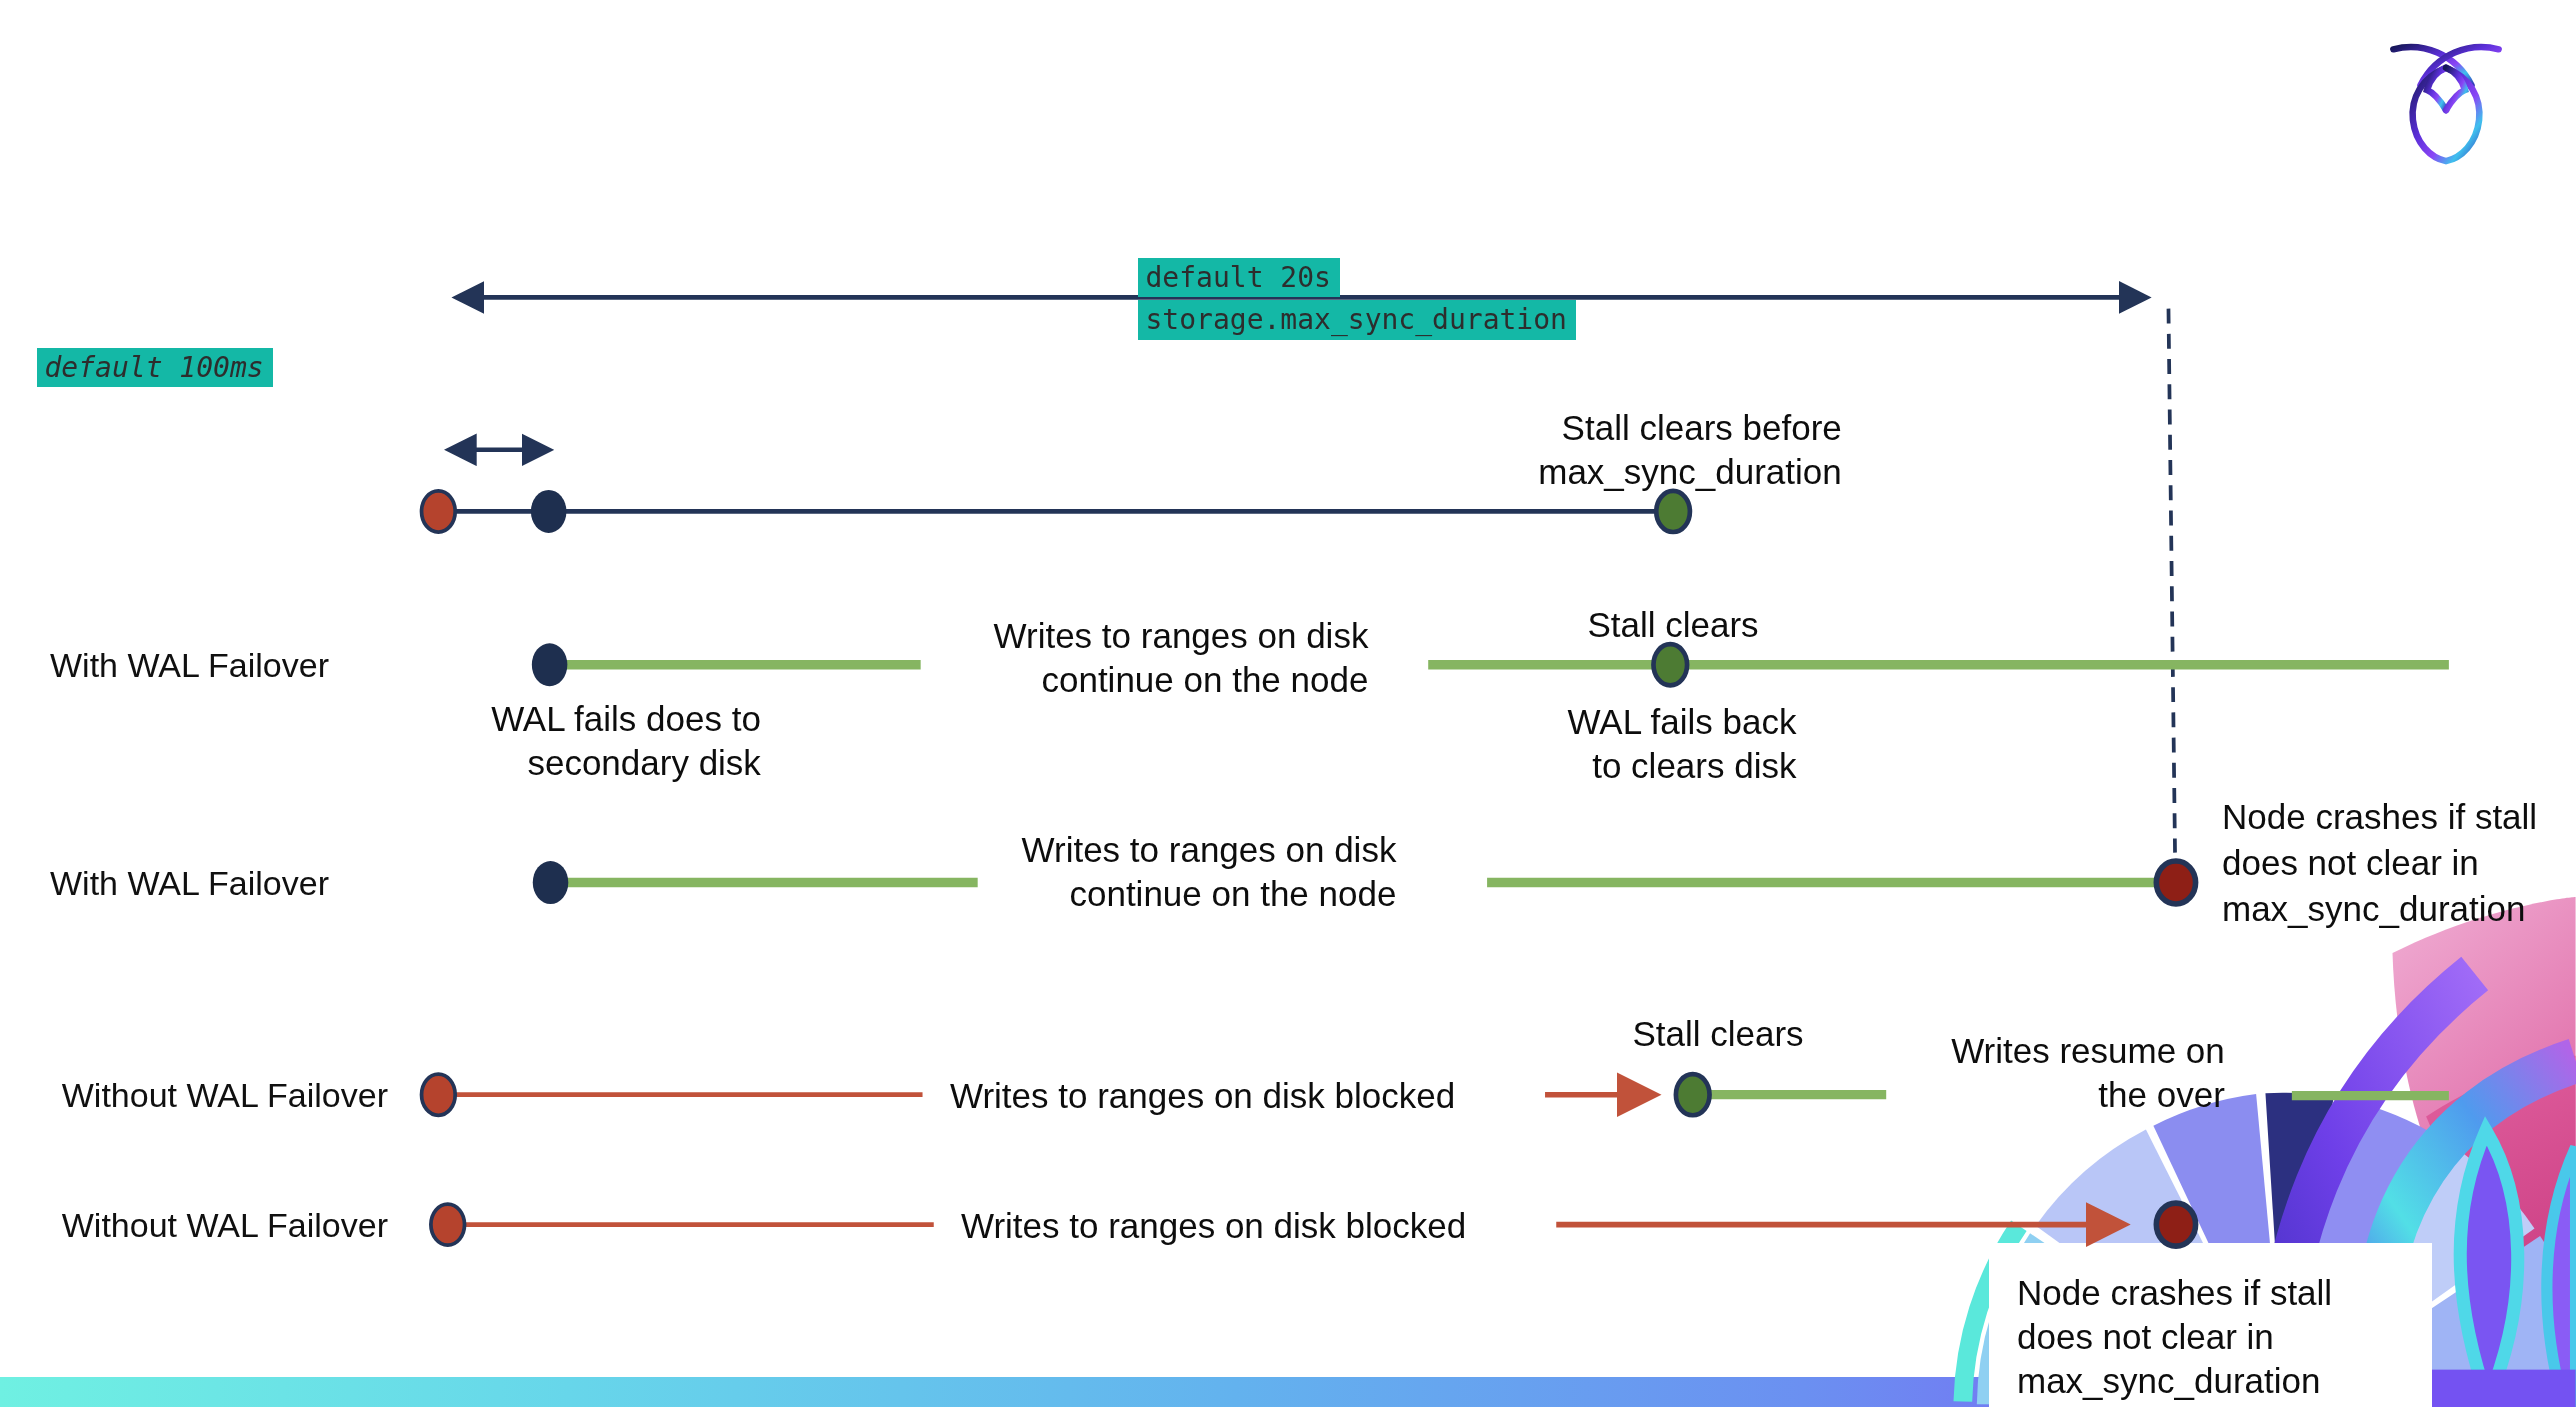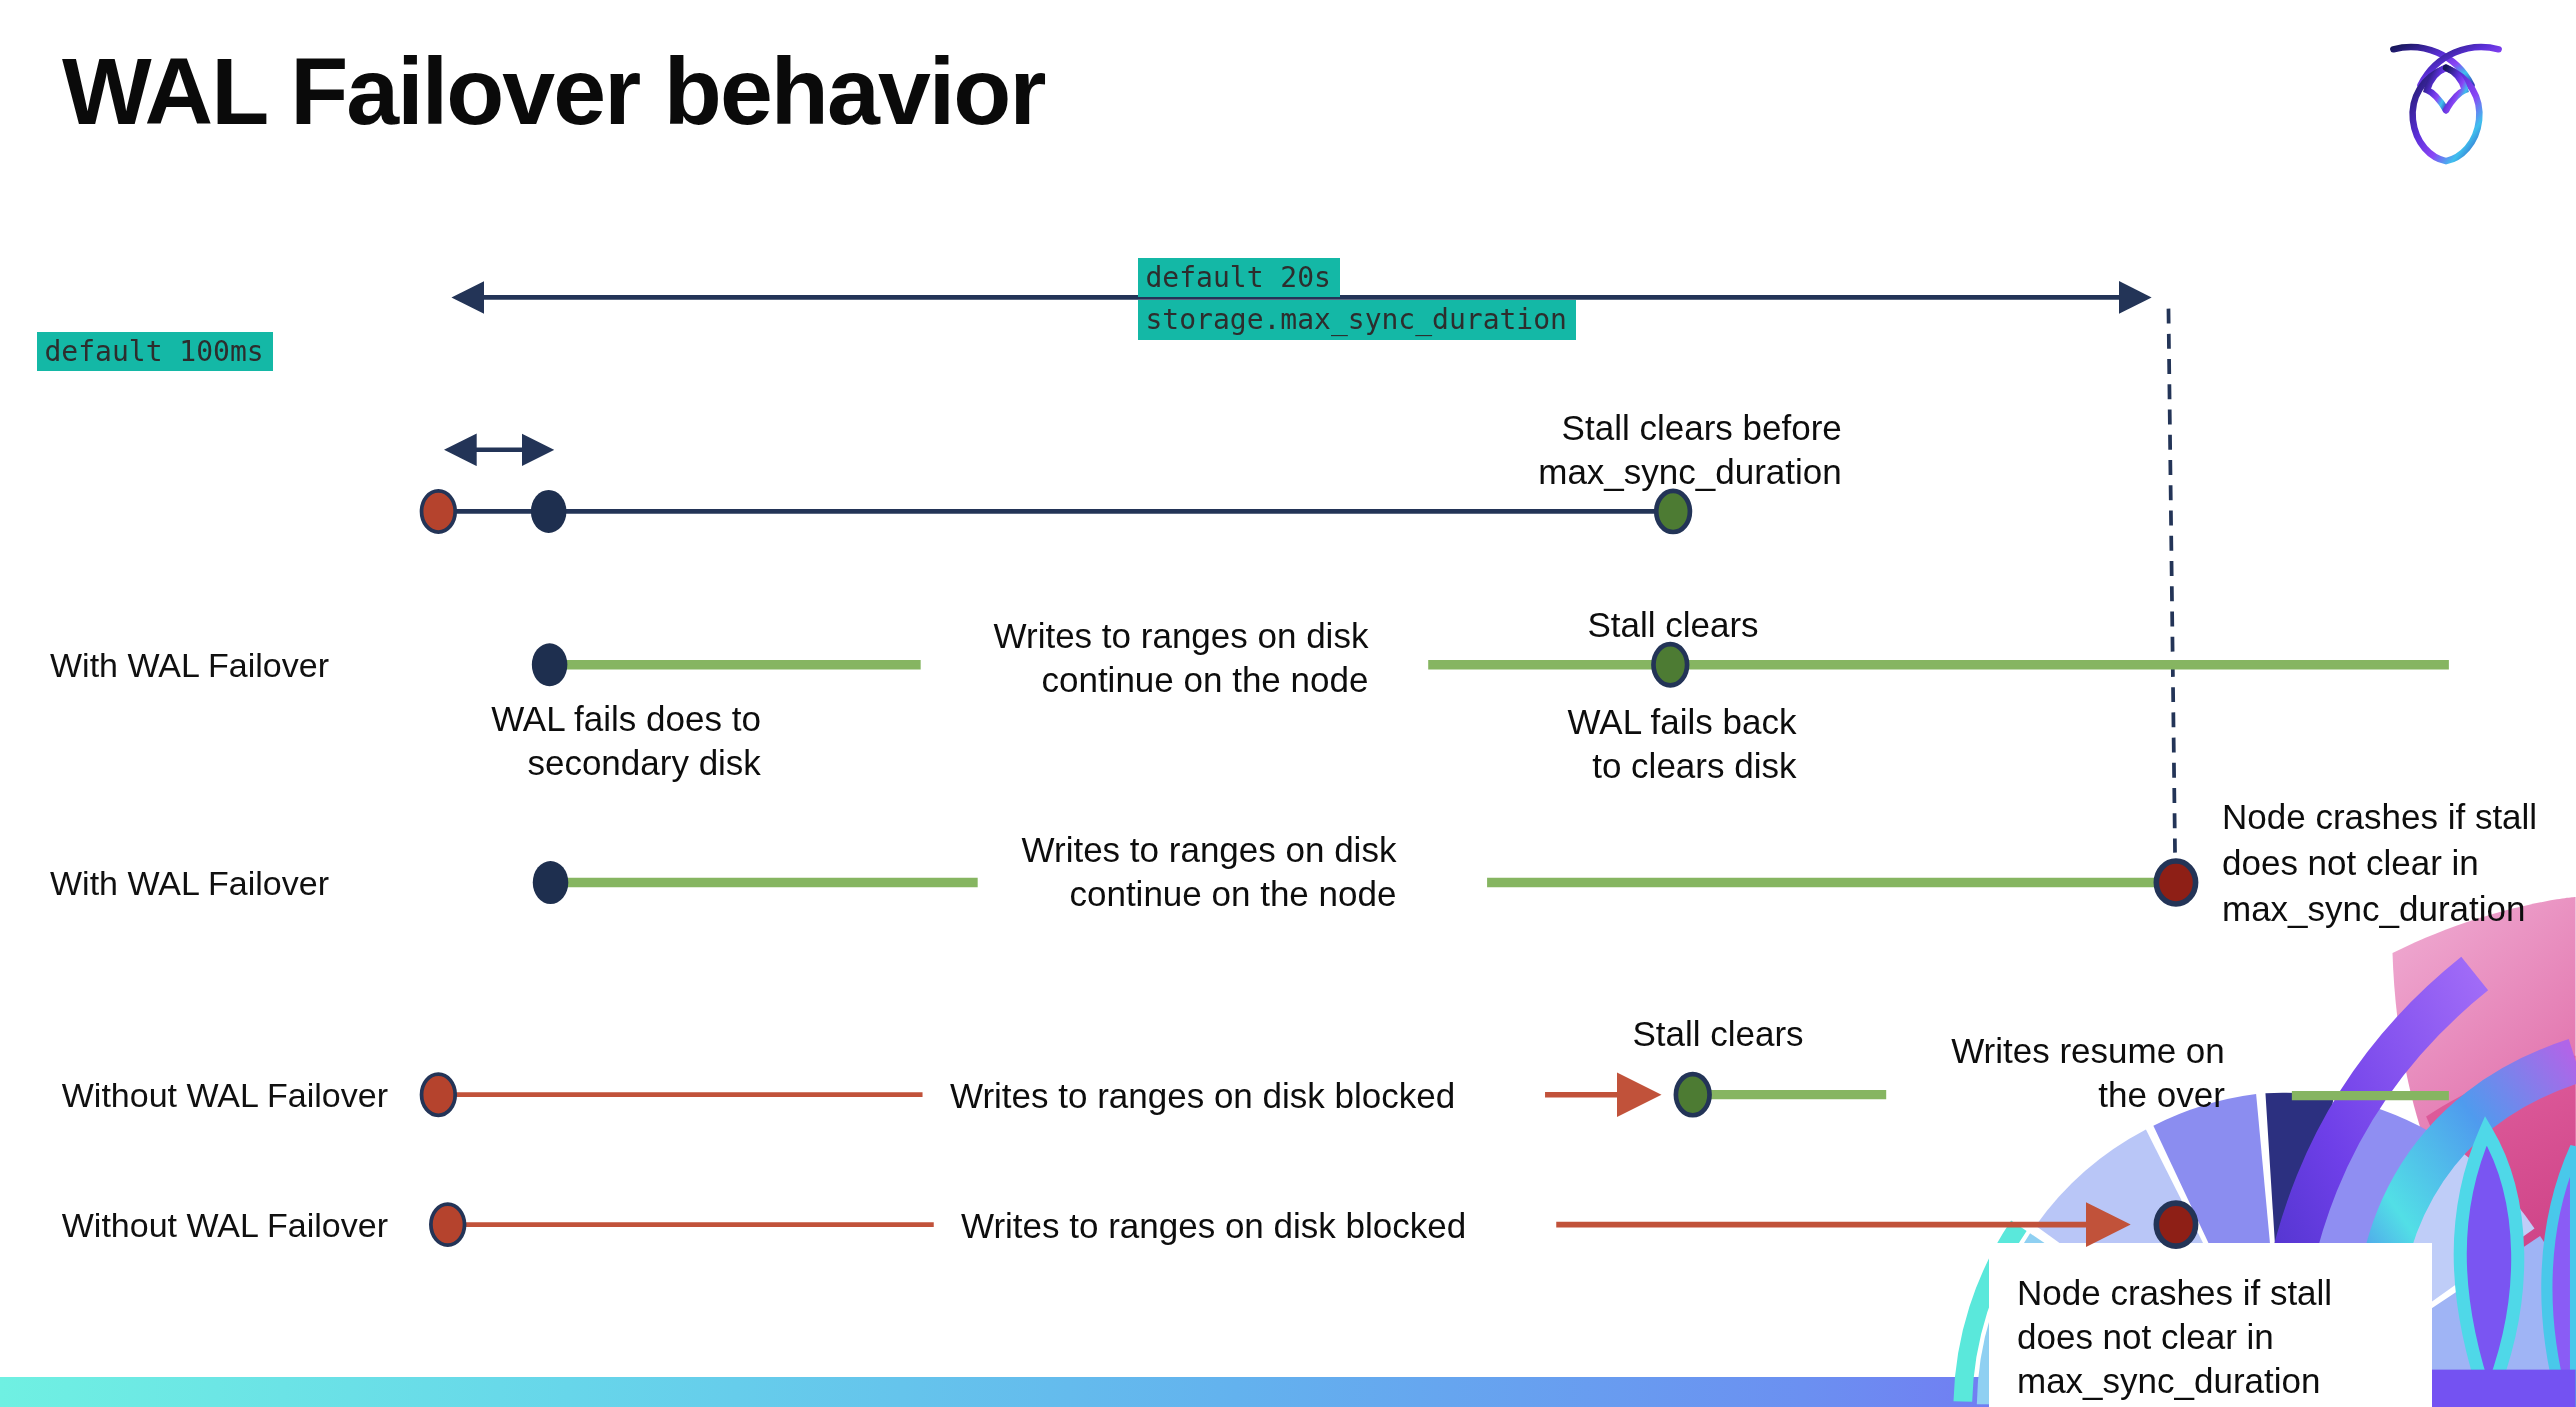--- a/index.html
+++ b/index.html
@@ -153,28 +153,27 @@
     <g fill="none" stroke="url(#gLogo)" stroke-width="12" stroke-linecap="round">
       <path d="M 8 22 C 62 8, 122 30, 152 88"></path>
       <path d="M 202 22 C 148 8, 88 30, 58 88"></path>
       <path d="M 105 56 C 150 74, 170 112, 166 152 C 161 196, 133 222, 105 228 C 77 222, 49 196, 44 152 C 40 112, 60 74, 105 56 Z"></path>
       <path d="M 105 228 L 105 134"></path>
       <path d="M 105 134 C 93 114, 83 102, 70 97 C 77 73, 90 62, 105 56"></path>
       <path d="M 105 134 C 117 114, 127 102, 140 97 C 133 73, 120 62, 105 56"></path>
     </g>
   </svg>
 
-  <div class="abs title z5">WAL Failover behavior</div>
 
   <div class="abs mono-callout z5" style="left:1138px;top:258px;">
     <span>default 20s</span>
     <span>storage.max_sync_duration</span>
   </div>
 
-  <div class="abs mono-callout z5" style="left:37px;top:332px;">
+  <div class="abs mono-callout z5" style="left:37px;top:348px;font-style:italic;">
     <span>default 100ms</span>
   </div>
 
   <div class="abs row-label z5" style="left:0;top:646px;width:329px;">With WAL Failover</div>
   <div class="abs row-label z5" style="left:0;top:864px;width:329px;">With WAL Failover</div>
   <div class="abs row-label z5" style="left:0;top:1076px;width:388px;">Without WAL Failover</div>
   <div class="abs row-label z5" style="left:0;top:1206px;width:388px;">Without WAL Failover</div>
 
   <div class="abs ann center z5" style="left:1690px;top:406px;">Stall clears before
 max_sync_duration</div>

